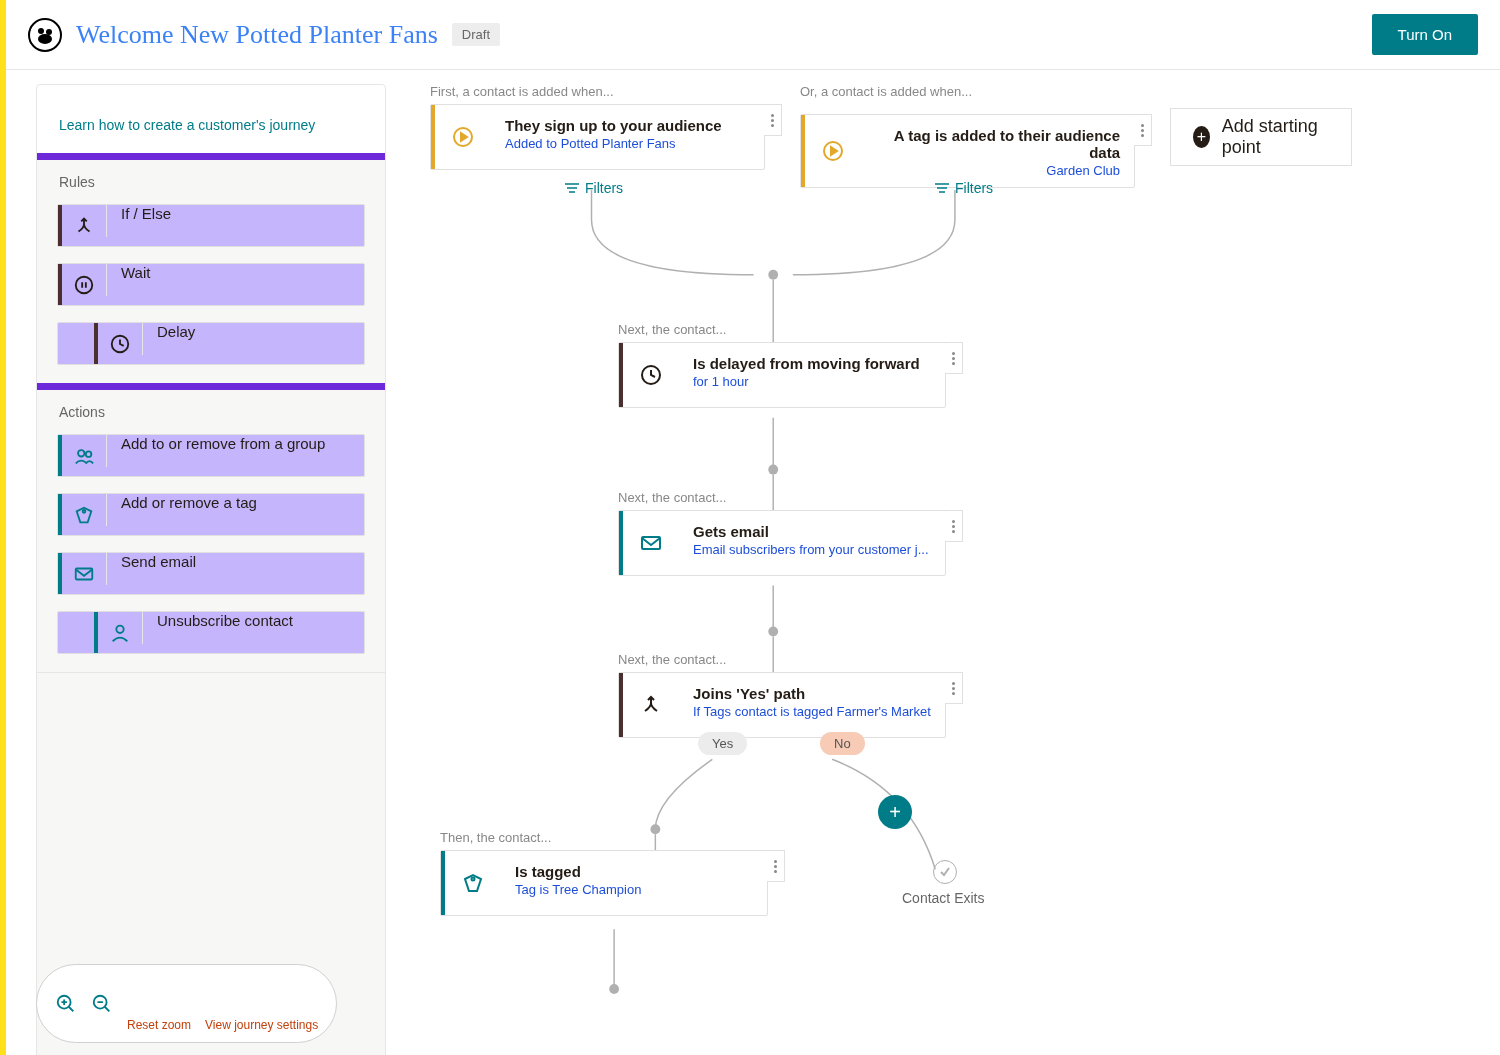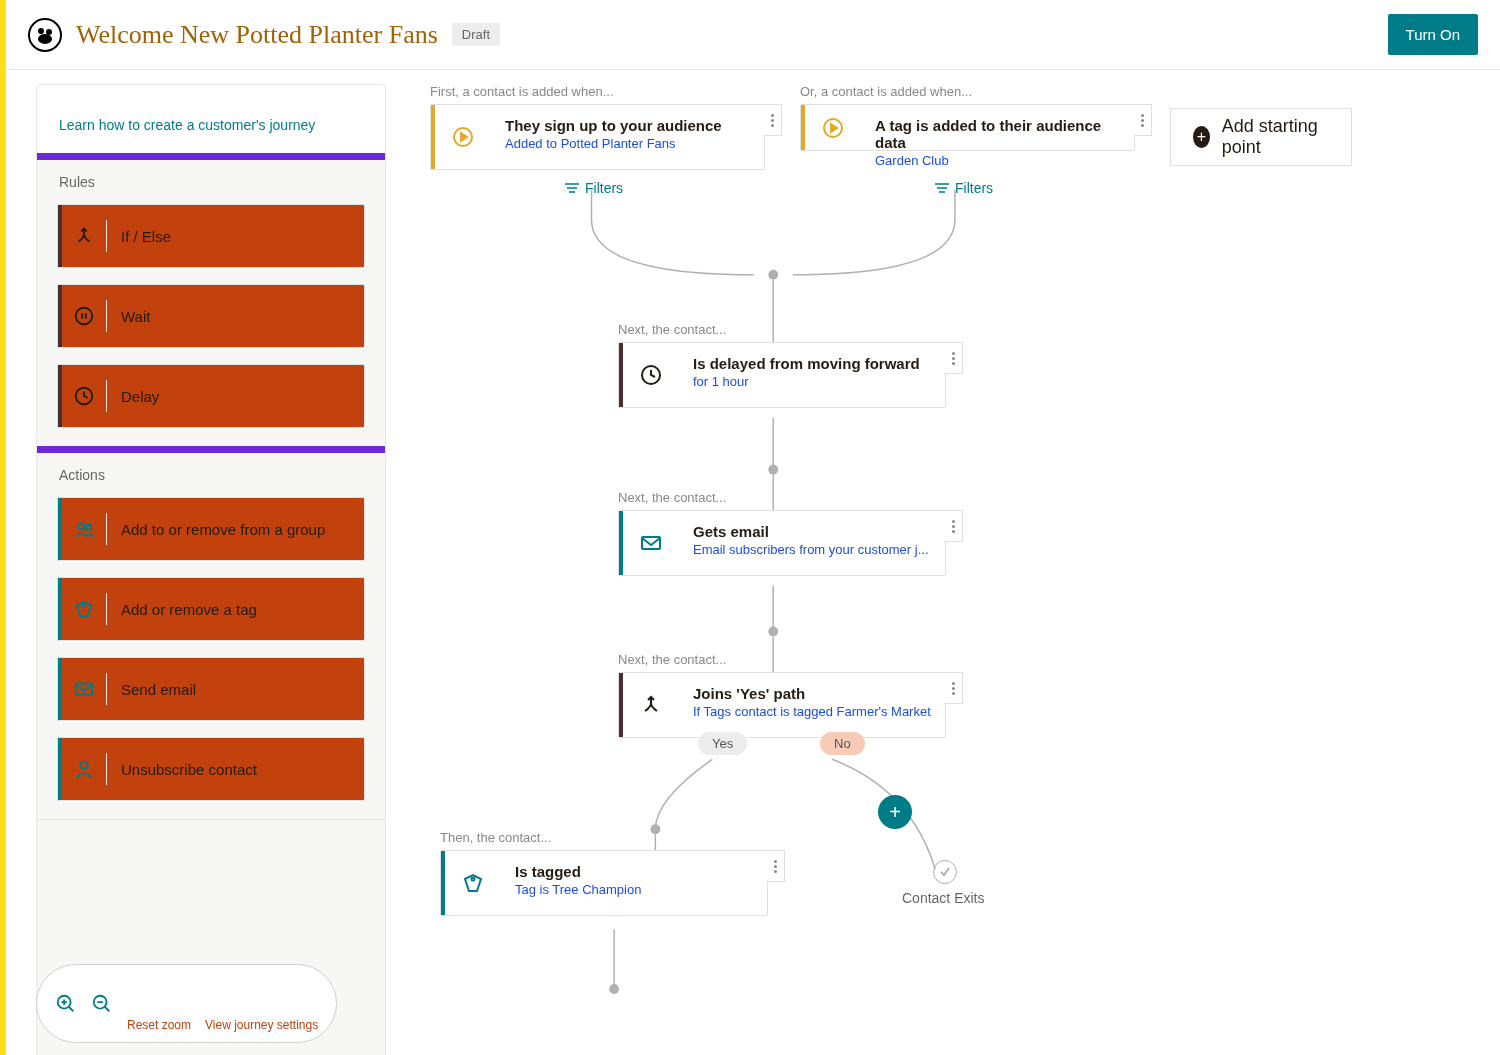--- a/index.html
+++ b/index.html
@@ -27,36 +27,36 @@
   border: 2px solid #000;
   border-radius: 50%;
   display: flex; align-items: center; justify-content: center;
   margin-right: 14px;
 }
 .logo svg { width: 24px; height: 24px; }
 .page-title {
   font-family: Georgia, 'Times New Roman', serif;
   font-size: 26px;
   font-weight: 400;
-  color: #a16207;
+  color: #3b82f6;
 }
 .badge-draft {
   background: #ededed;
   color: #666;
   font-size: 13px;
   padding: 4px 10px;
   border-radius: 2px;
   margin-left: 14px;
 }
 .header-spacer { flex: 1; }
 .btn-turn-on {
   background: #007c89;
   color: #fff;
   border: none;
-  padding: 12px 18px;
+  padding: 12px 26px;
   font-size: 15px;
   border-radius: 2px;
   cursor: pointer;
 }
 
 
 .body {
   display: flex;
   height: calc(100% - 66px);
   position: relative;
@@ -105,30 +105,29 @@
 }
 .section-label {
   padding: 14px 22px;
   font-size: 14px;
   color: #666;
 }
 .rule-list, .action-list {
   padding: 0 20px 18px 20px;
 }
 .palette-item {
-  background: #c2410c;
+  background: #c4b5fd;
   border: 1px solid #e0e0e0;
   border-radius: 2px;
   display: flex;
-  align-items: center;
-  height: 64px;
+  height: 43px;
   margin-bottom: 16px;
   cursor: grab;
 }
-.palette-item:last-child { margin-bottom: 0; }
+.palette-item:last-child { margin-bottom: 0; padding-left: 36px; }
 .pi-stripe { width: 4px; height: 100%; }
 .pi-rule .pi-stripe { background: #4b2f2f; }
 .pi-action .pi-stripe { background: #007c89; }
 .pi-icon {
   width: 44px;
   display: flex; align-items: center; justify-content: center;
 }
 .pi-icon svg { width: 22px; height: 22px; }
 .pi-rule .pi-icon svg { stroke: #241c15; }
 .pi-action .pi-icon svg { stroke: #007c89; fill: none; }
@@ -424,21 +423,21 @@
       </div>
       <div class="card-menu">
           <div class="dots">
             <span></span>
             <span></span>
             <span></span>
           </div>
         </div>
     </div>
 
-    <div class="card" style="left:400px; top:34px; width:335px; height:47px;">
+    <div class="card" style="left:400px; top:44px; width:335px; height:74px;text-align:right;">
       <div class="card-stripe s-orange"></div>
       <div class="card-icon">
         <svg viewBox="0 0 24 24" fill="none" stroke="#e3a82b" stroke-width="2">
             <circle cx="12" cy="12" r="9"></circle>
             <path d="M10 8 l6 4 -6 4 z" fill="#e3a82b"></path>
           </svg>
       </div>
       <div class="card-body">
         <div class="card-title">A tag is added to their audience data</div>
         <div class="card-sub">Garden Club</div>

